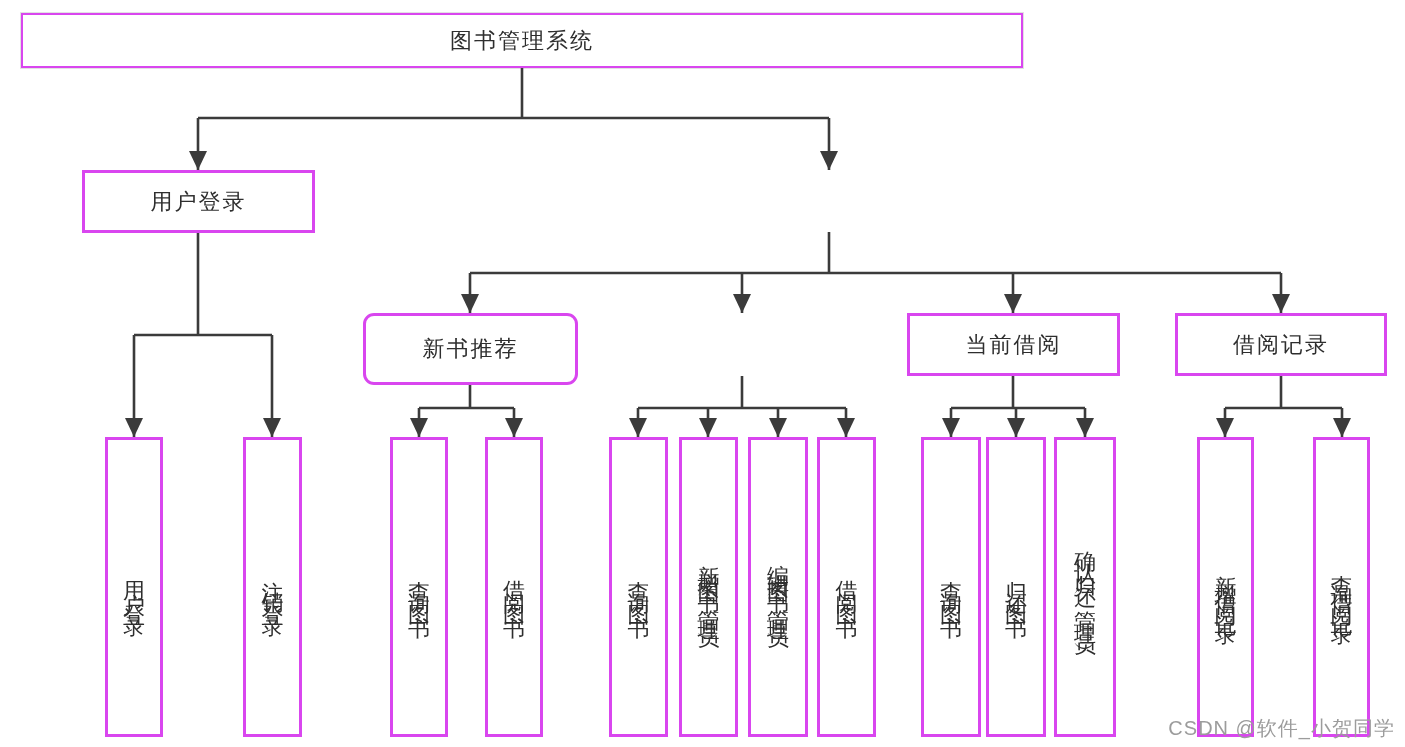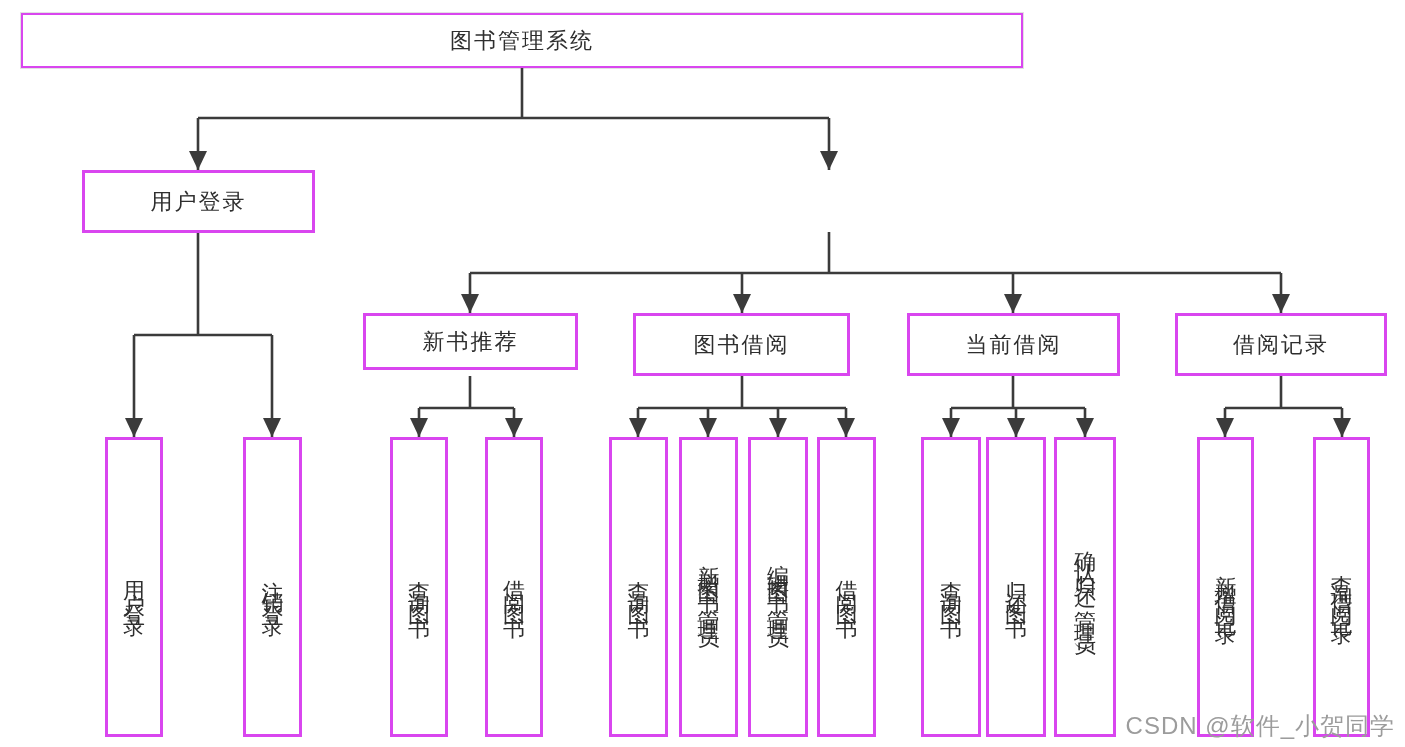--- a/index.html
+++ b/index.html
@@ -29,21 +29,21 @@
     line-height:1;
     white-space:nowrap;
   }
   .t4{letter-spacing:12px;}
   .t6{letter-spacing:10px;}
   .t8{letter-spacing:12px;}
   .t9{letter-spacing:9px;}
   .watermark{
     position:absolute;
     right:10px;bottom:5px;
-    font-size:24px;
+    font-size:20px;
     color:#9c9c9c;
     z-index:5;
     letter-spacing:1px;
     white-space:nowrap;
   }
 </style>
 </head>
 <body>
 
 <div class="stage">
@@ -99,25 +99,22 @@
   </svg>
 
   <div class="node root" style="left:21px;top:13px;width:1002px;height:55px;">
     <span class="hlabel">图书管理系统</span>
   </div>
 
   <div class="node" style="left:82px;top:170px;width:233px;height:63px;">
     <span class="hlabel">用户登录</span>
   </div>
 
-  <div class="node" style="left:363px;top:313px;width:215px;height:57px;">
+  <div class="node" style="left:363px;top:313px;width:215px;height:72px;border-radius:11px;">
     <span class="hlabel">新书推荐</span>
-  </div>
-  <div class="node" style="left:633px;top:313px;width:217px;height:63px;">
-    <span class="hlabel">图书借阅</span>
   </div>
   <div class="node" style="left:907px;top:313px;width:213px;height:63px;">
     <span class="hlabel">当前借阅</span>
   </div>
   <div class="node" style="left:1175px;top:313px;width:212px;height:63px;">
     <span class="hlabel">借阅记录</span>
   </div>
 
   <div class="node vnode" style="left:105px;top:437px;width:58px;height:300px;">
     <span class="vlabel t4">用户登录</span>

